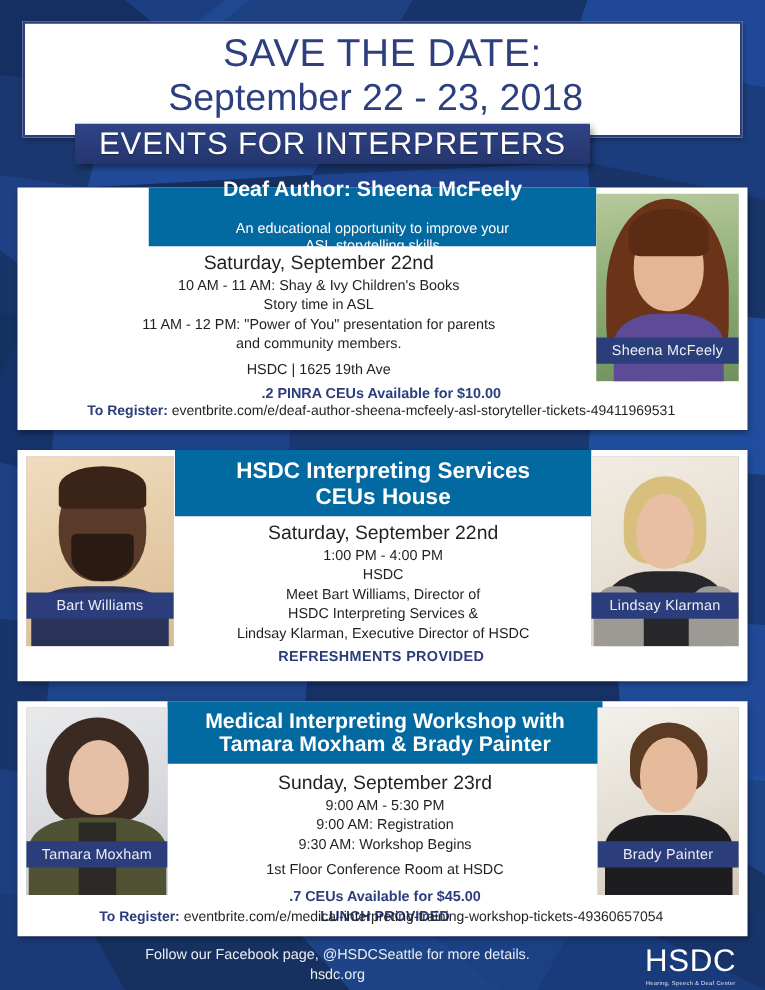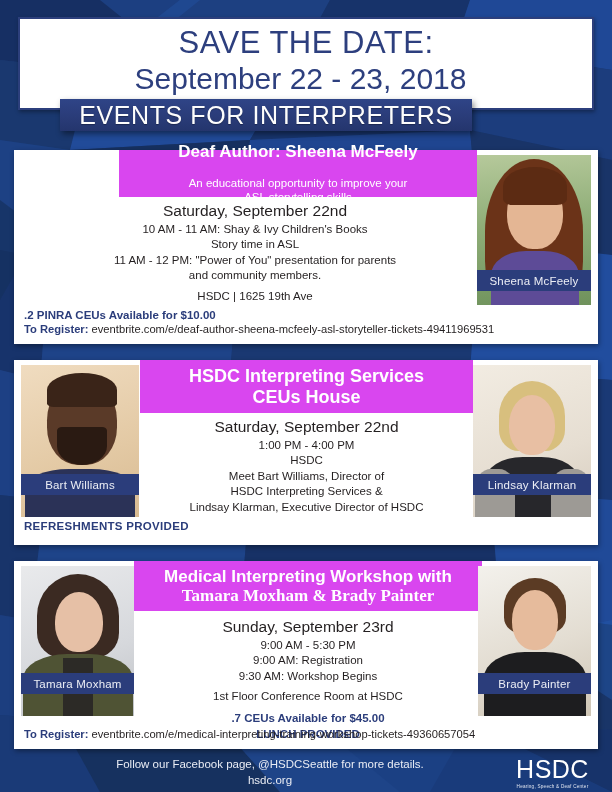--- a/index.html
+++ b/index.html
@@ -45,38 +45,38 @@
   
   .card{
     position:absolute;left:14px;width:584px;background:#ffffff;
     box-shadow:1px 2px 5px rgba(0,0,0,.38);
   }
   #card1{top:150px;height:194px;}
   #card2{top:360px;height:185px;}
   #card3{top:561px;height:188px;}
 
   .title-bar{
-    position:absolute;background:#d946ef;color:#fff;text-align:center;
+    position:absolute;background:#0369a1;color:#fff;text-align:center;
     display:flex;flex-direction:column;justify-content:center;
     box-sizing:border-box;
   }
   .title-main{font-size:17px;font-weight:bold;line-height:1.14;}
   .title-sub{font-size:11.5px;font-weight:400;line-height:1.25;margin-top:14px;}
 
   .body-text{
     position:absolute;text-align:center;color:#231f20;box-sizing:border-box;
   }
   .bt-when{font-size:15.5px;line-height:1.22;margin-bottom:1px;}
   .bt-line{font-size:11.5px;line-height:1.34;}
   .bt-gap{height:5px;}
   .bt-blue{color:#2b3d7b;font-weight:bold;font-size:11.5px;line-height:1.4;}
   .bt-blue-ctr{color:#2b3d7b;font-weight:bold;font-size:11.5px;letter-spacing:.3px;}
 
   .reg{
-    position:absolute;left:0;right:12px;font-size:11.2px;color:#231f20;padding-left:10px;
+    position:absolute;left:0;right:12px;text-align:center;font-size:11.2px;color:#231f20;padding-left:10px;
   }
   .reg b{color:#2b3d7b;}
 
   
   .photo{position:absolute;overflow:hidden;background:#c9c3bb;}
   .photo .nameplate{
     position:absolute;left:0;right:0;bottom:14px;height:21px;
     background:#2b3d7b;color:#eceef5;font-size:11.5px;
     display:flex;align-items:center;justify-content:center;
     letter-spacing:.2px;
@@ -233,21 +233,21 @@
         <div class="torso" style="left:78px;top:104px;width:40px;height:48px;background:#9d9a95;"></div>
       </div>
       <div class="nameplate" style="bottom:22px;">Lindsay Klarman</div>
     </div>
   </div>
 
   <div class="card" id="card3">
 
     <div class="title-bar" style="left:120px;top:0;width:348px;height:50px;">
       <div class="title-main" style="font-size:17px;">Medical Interpreting Workshop with</div>
-      <div class="title-main" style="font-size:17px;font-family:Liberation Serif, serif;">Tamara Moxham &amp; Brady Painter</div>
+      <div class="title-main" style="font-size:17px;">Tamara Moxham &amp; Brady Painter</div>
     </div>
 
     <div class="body-text" style="left:120px;top:57px;width:348px;">
       <div class="bt-when">Sunday, September 23rd</div>
       <div class="bt-line">9:00 AM - 5:30 PM</div>
       <div class="bt-line">9:00 AM: Registration</div>
       <div class="bt-line">9:30 AM: Workshop Begins</div>
       <div class="bt-gap"></div>
       <div class="bt-line">1st Floor Conference Room at HSDC</div>
       <div class="bt-gap"></div>

